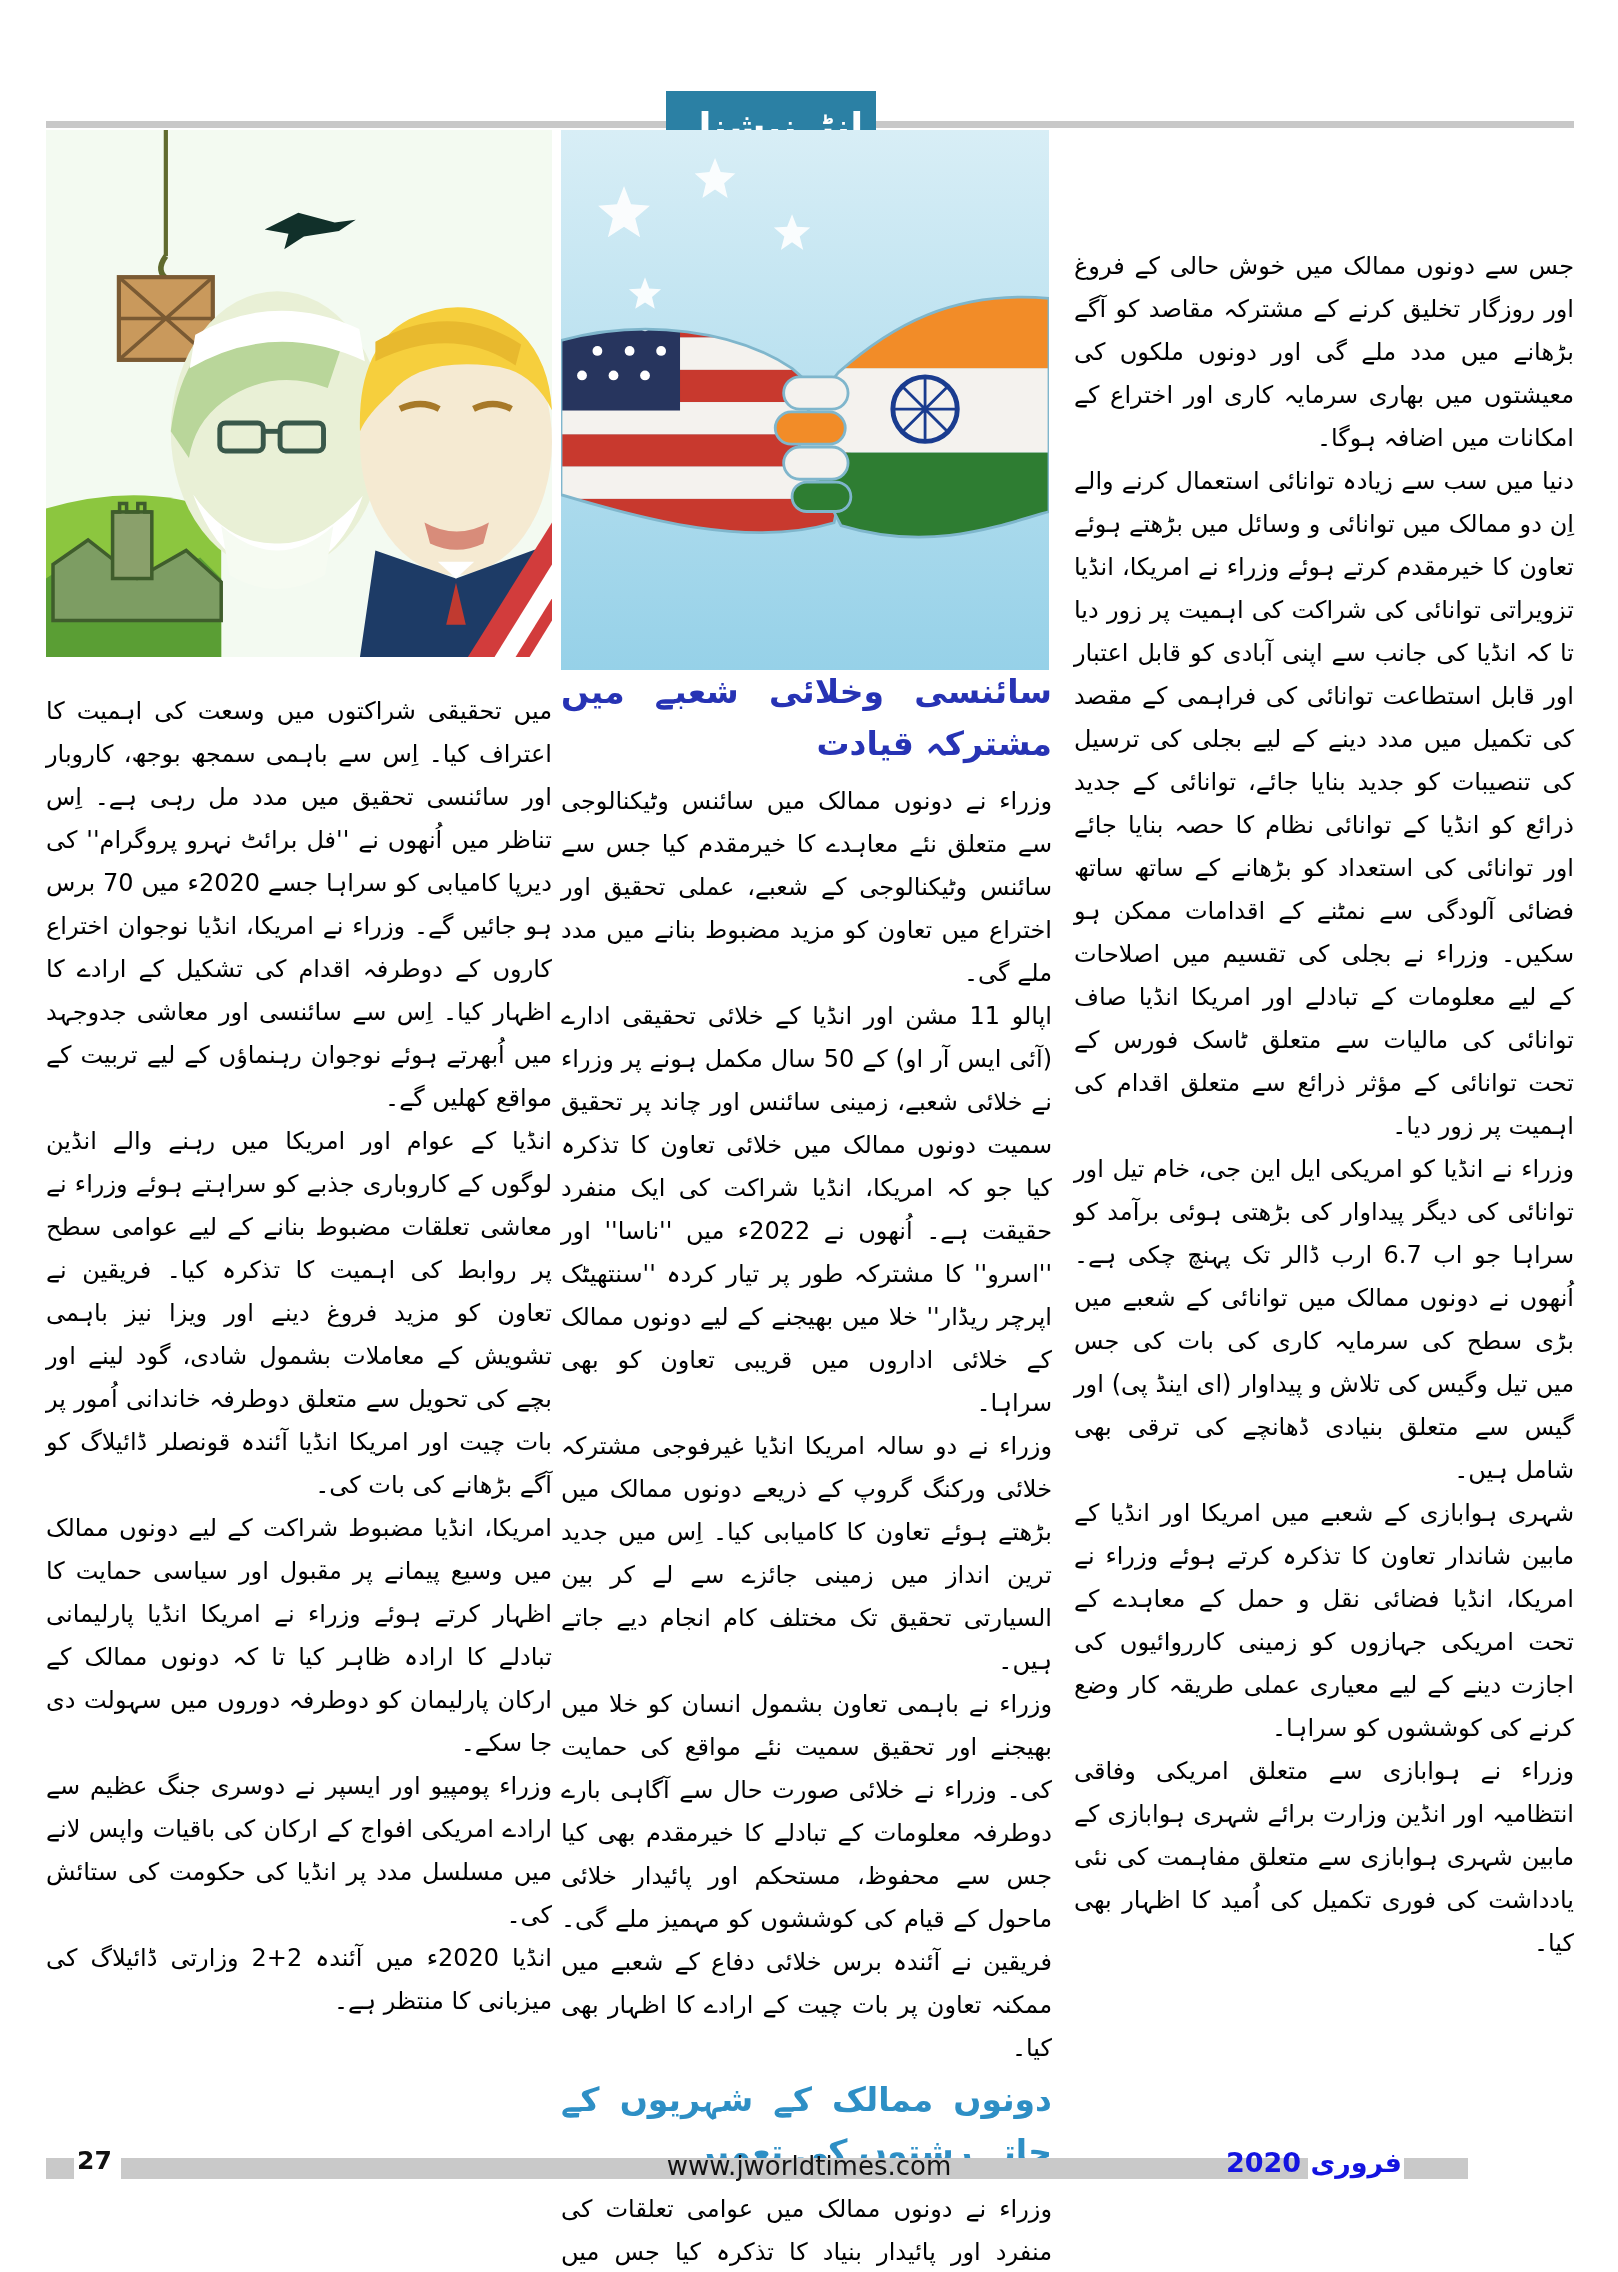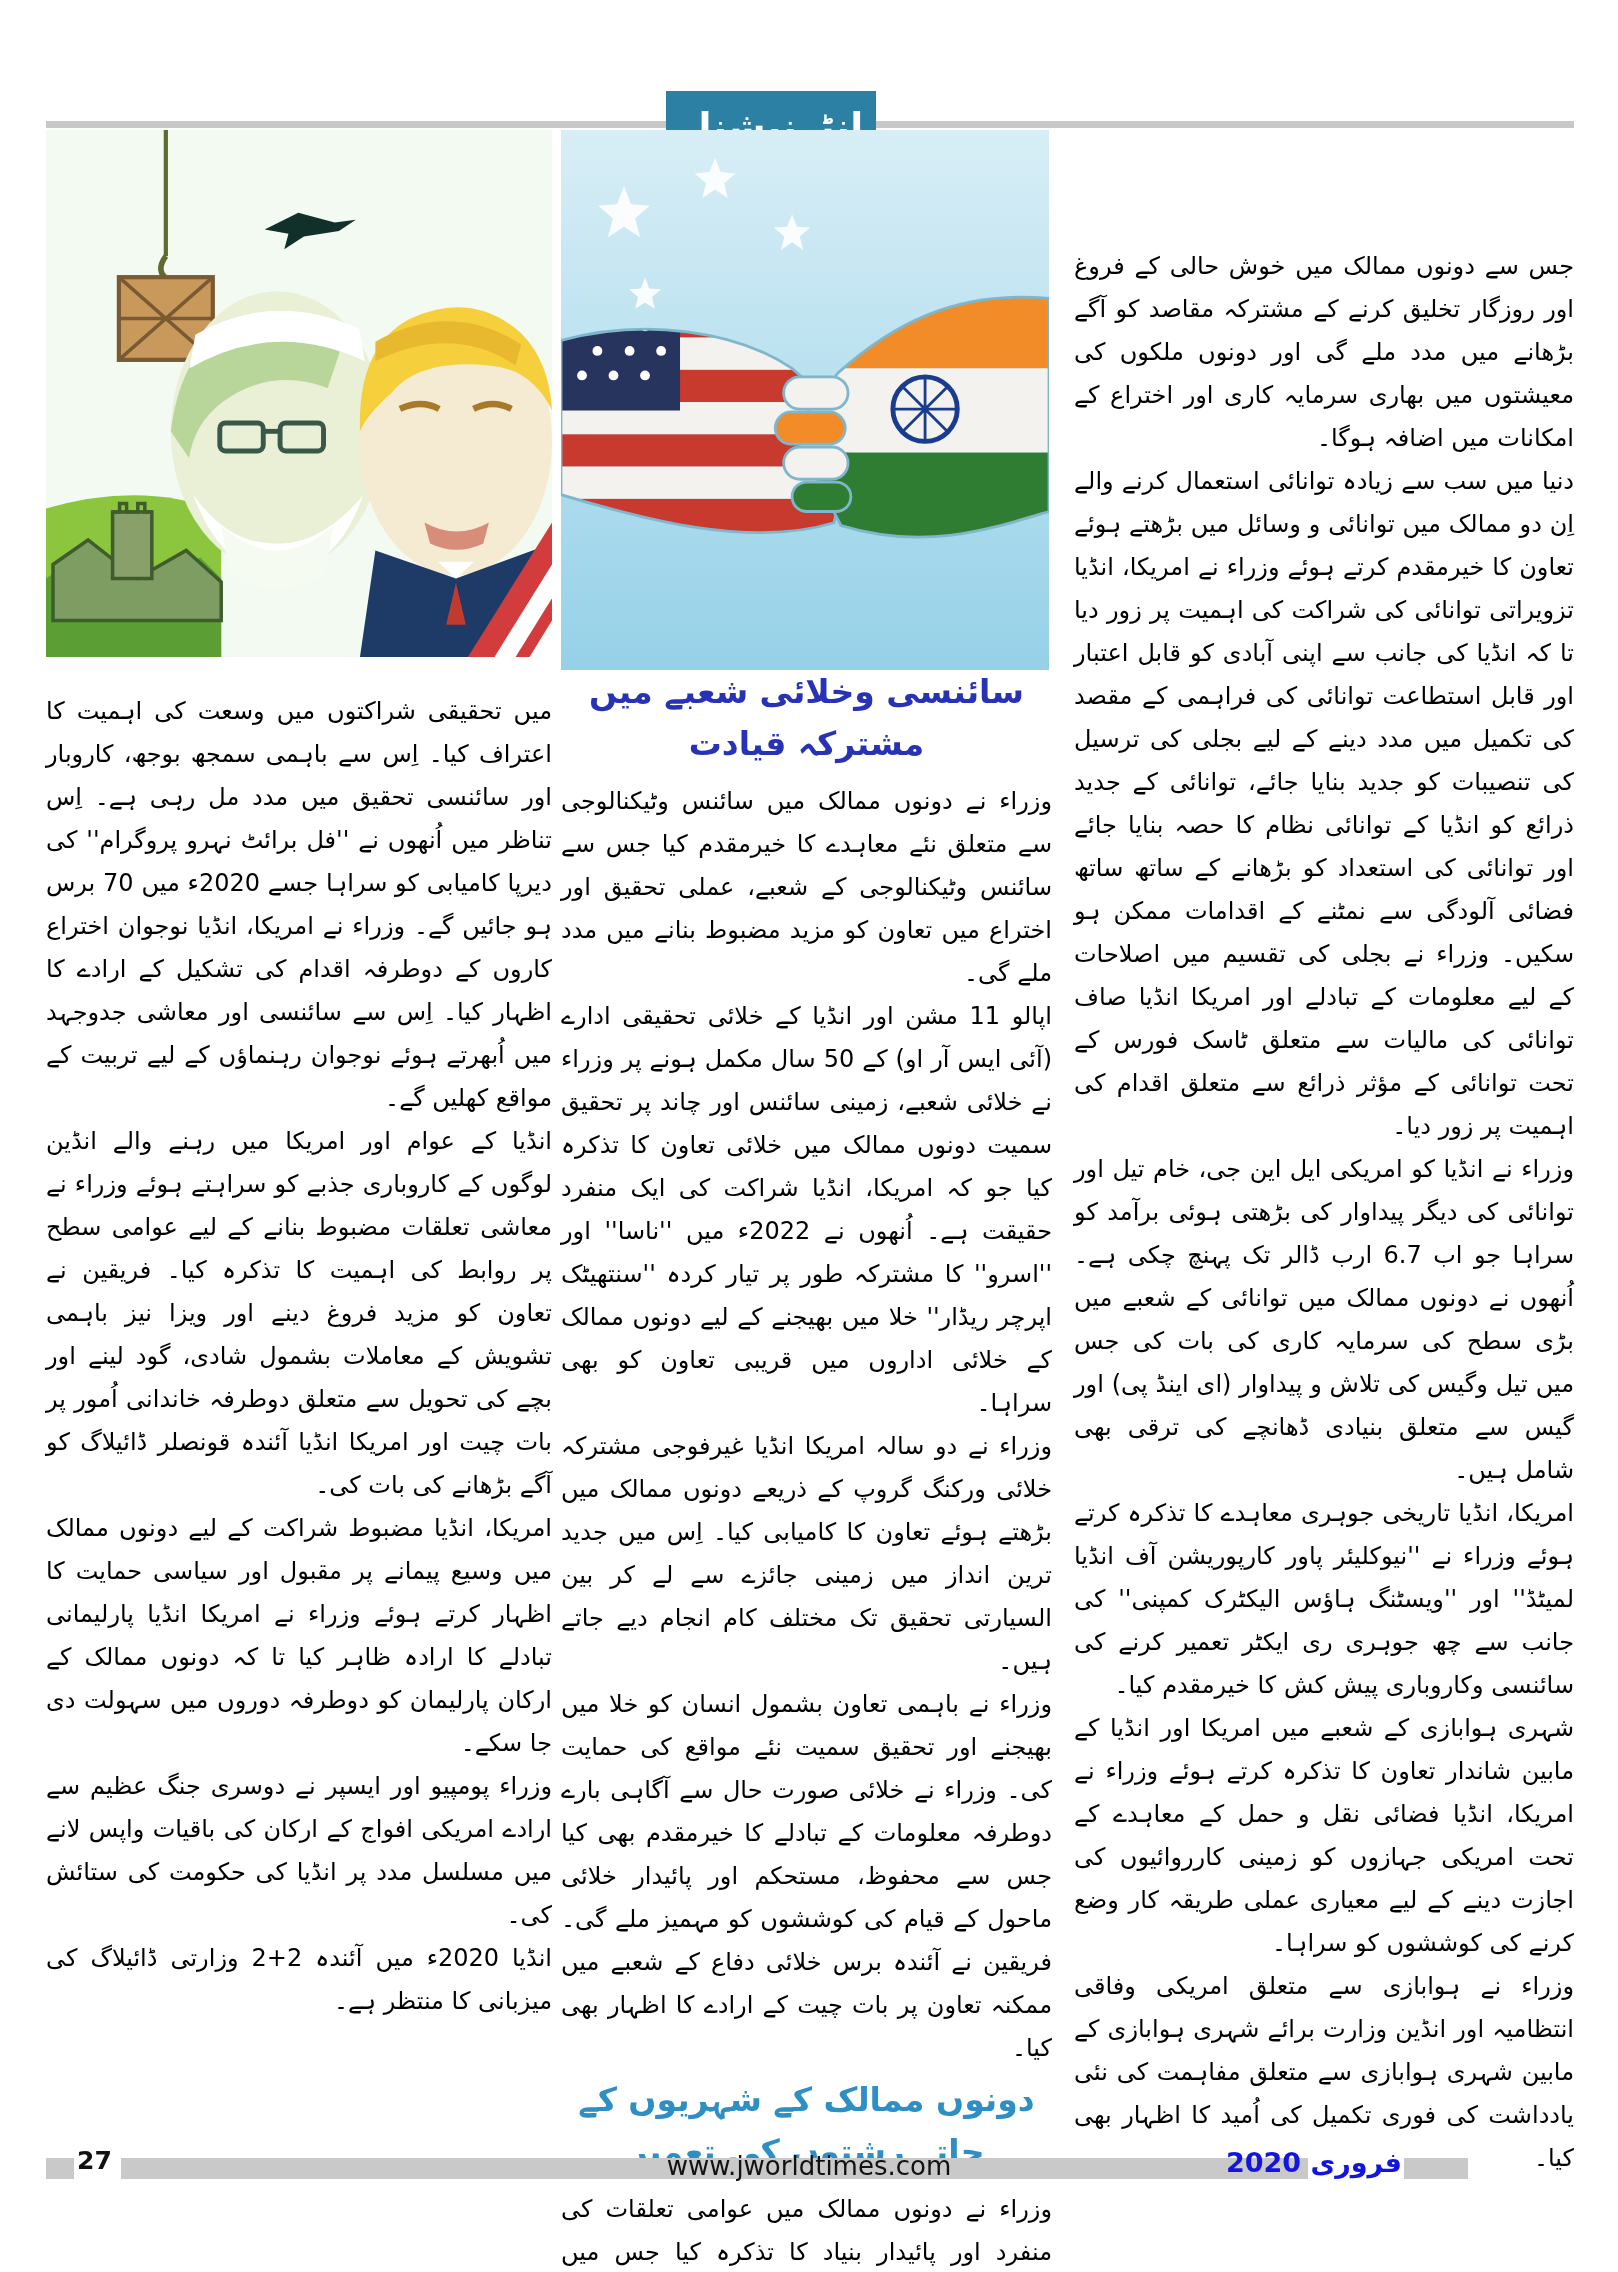--- a/index.html
+++ b/index.html
@@ -35,21 +35,20 @@
     color:#000000;
     font-size:24px;
     line-height:43px;
     text-align:justify;
   }
   .col p{ margin:0; }
   #col-right { left:1074px; top:245px;  width:500px; height:1892px; }
   #col-middle{ left:561px;  top:662px;  width:491px; height:1472px; }
   #col-left  { left:46px;   top:690px;  width:506px; height:1458px; }
   .section-heading{
-    text-align:center;
     font-size:33px;
     font-weight:bold;
     line-height:52px;
     margin:4.2px 0 9.8px 0;
   }
   .heading-science{ color:#2733b4; }
   .heading-citizens{ color:#2e8fc5; }
   
   .footer-seg{ position:absolute; background:#c9c9c9; height:21px; top:2158px; }
   #footer-seg-a{ left:46px;  width:28px;  }
@@ -196,21 +195,20 @@
         <rect x="318" y="452" width="92" height="46" rx="23" fill="#f4f2ee"></rect>
         <rect x="330" y="502" width="84" height="42" rx="21" fill="#2e7d32"></rect>
       </g>
     </svg>
   </div>
 
   <div class="col" id="col-right">
     <p>جس سے دونوں ممالک میں خوش حالی کے فروغ اور روزگار تخلیق کرنے کے مشترکہ مقاصد کو آگے بڑھانے میں مدد ملے گی اور دونوں ملکوں کی معیشتوں میں بھاری سرمایہ کاری اور اختراع کے امکانات میں اضافہ ہوگا۔</p>
     <p>دنیا میں سب سے زیادہ توانائی استعمال کرنے والے اِن دو ممالک میں توانائی و وسائل میں بڑھتے ہوئے تعاون کا خیرمقدم کرتے ہوئے وزراء نے امریکا، انڈیا تزویراتی توانائی کی شراکت کی اہمیت پر زور دیا تا کہ انڈیا کی جانب سے اپنی آبادی کو قابل اعتبار اور قابل استطاعت توانائی کی فراہمی کے مقصد کی تکمیل میں مدد دینے کے لیے بجلی کی ترسیل کی تنصیبات کو جدید بنایا جائے، توانائی کے جدید ذرائع کو انڈیا کے توانائی نظام کا حصہ بنایا جائے اور توانائی کی استعداد کو بڑھانے کے ساتھ ساتھ فضائی آلودگی سے نمٹنے کے اقدامات ممکن ہو سکیں۔ وزراء نے بجلی کی تقسیم میں اصلاحات کے لیے معلومات کے تبادلے اور امریکا انڈیا صاف توانائی کی مالیات سے متعلق ٹاسک فورس کے تحت توانائی کے مؤثر ذرائع سے متعلق اقدام کی اہمیت پر زور دیا۔</p>
     <p>وزراء نے انڈیا کو امریکی ایل این جی، خام تیل اور توانائی کی دیگر پیداوار کی بڑھتی ہوئی برآمد کو سراہا جو اب 6.7 ارب ڈالر تک پہنچ چکی ہے۔ اُنھوں نے دونوں ممالک میں توانائی کے شعبے میں بڑی سطح کی سرمایہ کاری کی بات کی جس میں تیل وگیس کی تلاش و پیداوار (ای اینڈ پی) اور گیس سے متعلق بنیادی ڈھانچے کی ترقی بھی شامل ہیں۔</p>
-    <p>امریکا، انڈیا تاریخی جوہری معاہدے کا تذکرہ کرتے ہوئے وزراء نے ''نیوکلیئر پاور کارپوریشن آف انڈیا لمیٹڈ'' اور ''ویسٹنگ ہاؤس الیکٹرک کمپنی'' کی جانب سے چھ جوہری ری ایکٹر تعمیر کرنے کی سائنسی وکاروباری پیش کش کا خیرمقدم کیا۔</p>
     <p>شہری ہوابازی کے شعبے میں امریکا اور انڈیا کے مابین شاندار تعاون کا تذکرہ کرتے ہوئے وزراء نے امریکا، انڈیا فضائی نقل و حمل کے معاہدے کے تحت امریکی جہازوں کو زمینی کارروائیوں کی اجازت دینے کے لیے معیاری عملی طریقہ کار وضع کرنے کی کوششوں کو سراہا۔</p>
     <p>وزراء نے ہوابازی سے متعلق امریکی وفاقی انتظامیہ اور انڈین وزارت برائے شہری ہوابازی کے مابین شہری ہوابازی سے متعلق مفاہمت کی نئی یادداشت کی فوری تکمیل کی اُمید کا اظہار بھی کیا۔</p>
   </div>
 
   <div class="col" id="col-middle">
     <div class="section-heading heading-science">سائنسی وخلائی شعبے میں مشترکہ قیادت</div>
     <p>وزراء نے دونوں ممالک میں سائنس وٹیکنالوجی سے متعلق نئے معاہدے کا خیرمقدم کیا جس سے سائنس وٹیکنالوجی کے شعبے، عملی تحقیق اور اختراع میں تعاون کو مزید مضبوط بنانے میں مدد ملے گی۔</p>
     <p>اپالو 11 مشن اور انڈیا کے خلائی تحقیقی ادارے (آئی ایس آر او) کے 50 سال مکمل ہونے پر وزراء نے خلائی شعبے، زمینی سائنس اور چاند پر تحقیق سمیت دونوں ممالک میں خلائی تعاون کا تذکرہ کیا جو کہ امریکا، انڈیا شراکت کی ایک منفرد حقیقت ہے۔ اُنھوں نے 2022ء میں ''ناسا'' اور ''اسرو'' کا مشترکہ طور پر تیار کردہ ''سنتھیٹک اپرچر ریڈار'' خلا میں بھیجنے کے لیے دونوں ممالک کے خلائی اداروں میں قریبی تعاون کو بھی سراہا۔</p>
     <p>وزراء نے دو سالہ امریکا انڈیا غیرفوجی مشترکہ خلائی ورکنگ گروپ کے ذریعے دونوں ممالک میں بڑھتے ہوئے تعاون کا کامیابی کیا۔ اِس میں جدید ترین انداز میں زمینی جائزے سے لے کر بین السیارتی تحقیق تک مختلف کام انجام دیے جاتے ہیں۔</p>
     <p>وزراء نے باہمی تعاون بشمول انسان کو خلا میں بھیجنے اور تحقیق سمیت نئے مواقع کی حمایت کی۔ وزراء نے خلائی صورت حال سے آگاہی بارے دوطرفہ معلومات کے تبادلے کا خیرمقدم بھی کیا جس سے محفوظ، مستحکم اور پائیدار خلائی ماحول کے قیام کی کوششوں کو مہمیز ملے گی۔ فریقین نے آئندہ برس خلائی دفاع کے شعبے میں ممکنہ تعاون پر بات چیت کے ارادے کا اظہار بھی کیا۔</p>

